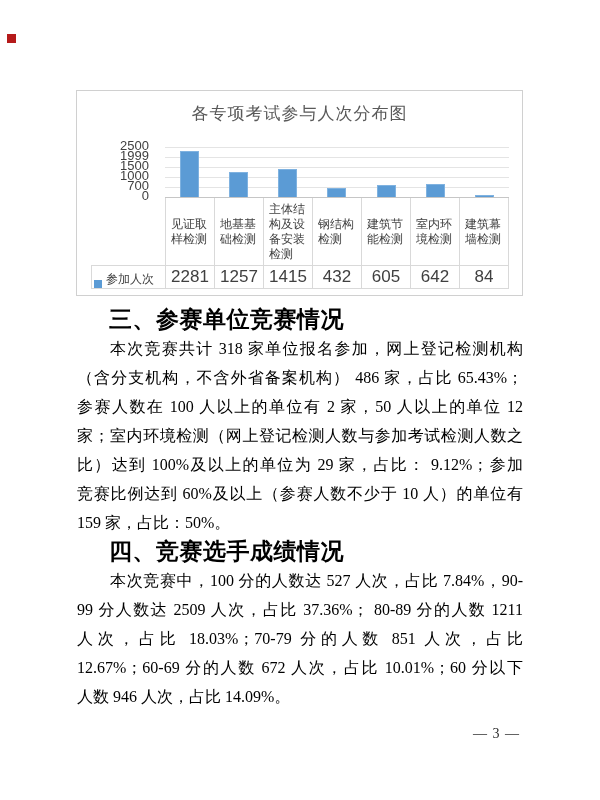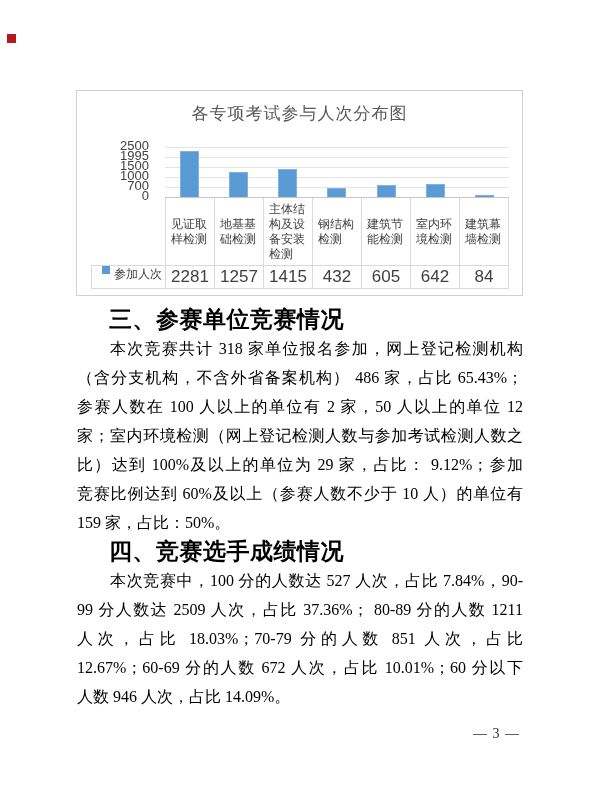--- a/index.html
+++ b/index.html
@@ -24,22 +24,22 @@
   .bar{width:19px;background:#5B9BD5;border:1px solid #7fb2e0;border-bottom:none;box-sizing:border-box;}
 
   .cat-row{position:absolute;left:88px;top:106px;width:344px;height:68px;
            border-top:1px solid #c6c6c6;display:flex;box-sizing:border-box;}
   .cat-cell{flex:1;border-right:1px solid #d9d9d9;display:flex;align-items:center;justify-content:center;
             font-size:12px;line-height:15px;color:#404040;padding:0 5px;box-sizing:border-box;}
   .cat-cell:first-child{border-left:1px solid #d9d9d9;}
 
   .legend-row{position:absolute;left:14px;top:174px;width:418px;height:24px;
               border-top:1px solid #d9d9d9;border-bottom:1px solid #d9d9d9;display:flex;box-sizing:border-box;}
-  .legend-cell{width:74px;border-left:1px solid #d9d9d9;display:flex;align-items:flex-start;
-               padding-left:10px;box-sizing:border-box;color:#404040;font-size:12px;}
+  .legend-cell{width:74px;border-left:1px solid #d9d9d9;display:flex;align-items:flex-end;
+               padding-left:2px;box-sizing:border-box;color:#404040;font-size:12px;}
   .legend-swatch{display:inline-block;width:8px;height:8px;background:#5B9BD5;margin-right:4px;flex:none;}
   .val-cell{flex:1;border-left:1px solid #d9d9d9;display:flex;align-items:center;justify-content:center;
             font-size:17px;color:#404040;box-sizing:border-box;}
   .val-cell:last-child{border-right:1px solid #d9d9d9;}
 
   
   .text-block{position:absolute;left:77px;top:305px;width:446px;font-size:16px;color:#000;}
   .tline{line-height:29px;height:29px;overflow:hidden;}
   .jline{text-align:justify;text-align-last:justify;}
   .endline{text-align-last:left;}
@@ -55,21 +55,21 @@
 
 <div class="page">
 
   <div class="marker"></div>
 
   <div class="chart-box">
     <div class="chart-title">各专项考试参与人次分布图</div>
 
     <div class="y-ticks" id="yTicks">
         <div class="y-tick">2500</div>
-        <div class="y-tick">1995</div>
+        <div class="y-tick">1999</div>
         <div class="y-tick">1500</div>
         <div class="y-tick">1000</div>
         <div class="y-tick">700</div>
         <div class="y-tick">0</div>
       </div>
 
     <div class="plot">
       <div id="gridlines">
           <div class="gridline" style="top: 0px;"></div>
           <div class="gridline" style="top: 10px;"></div>

